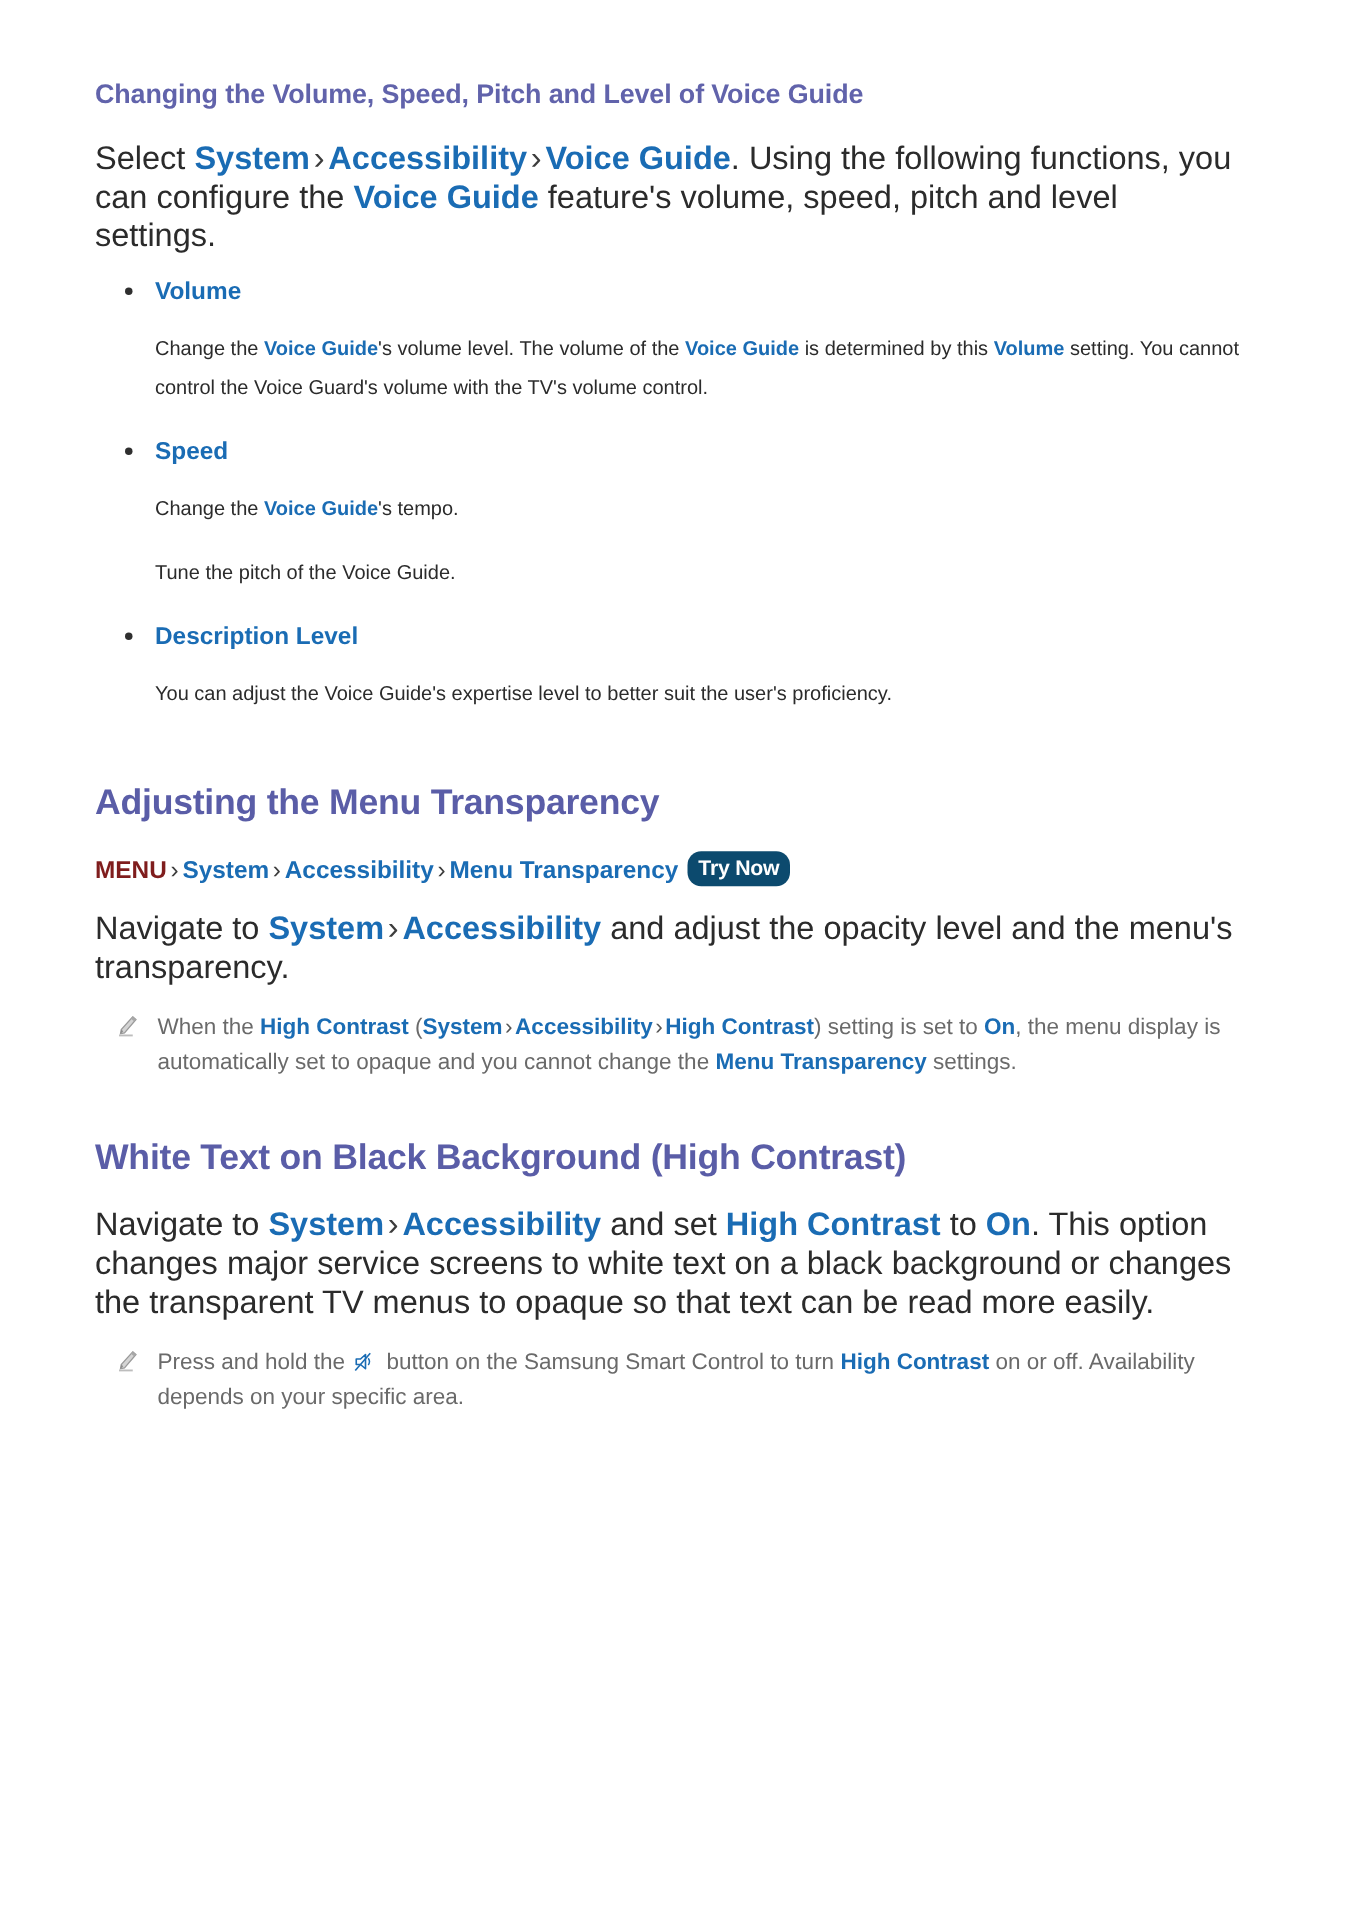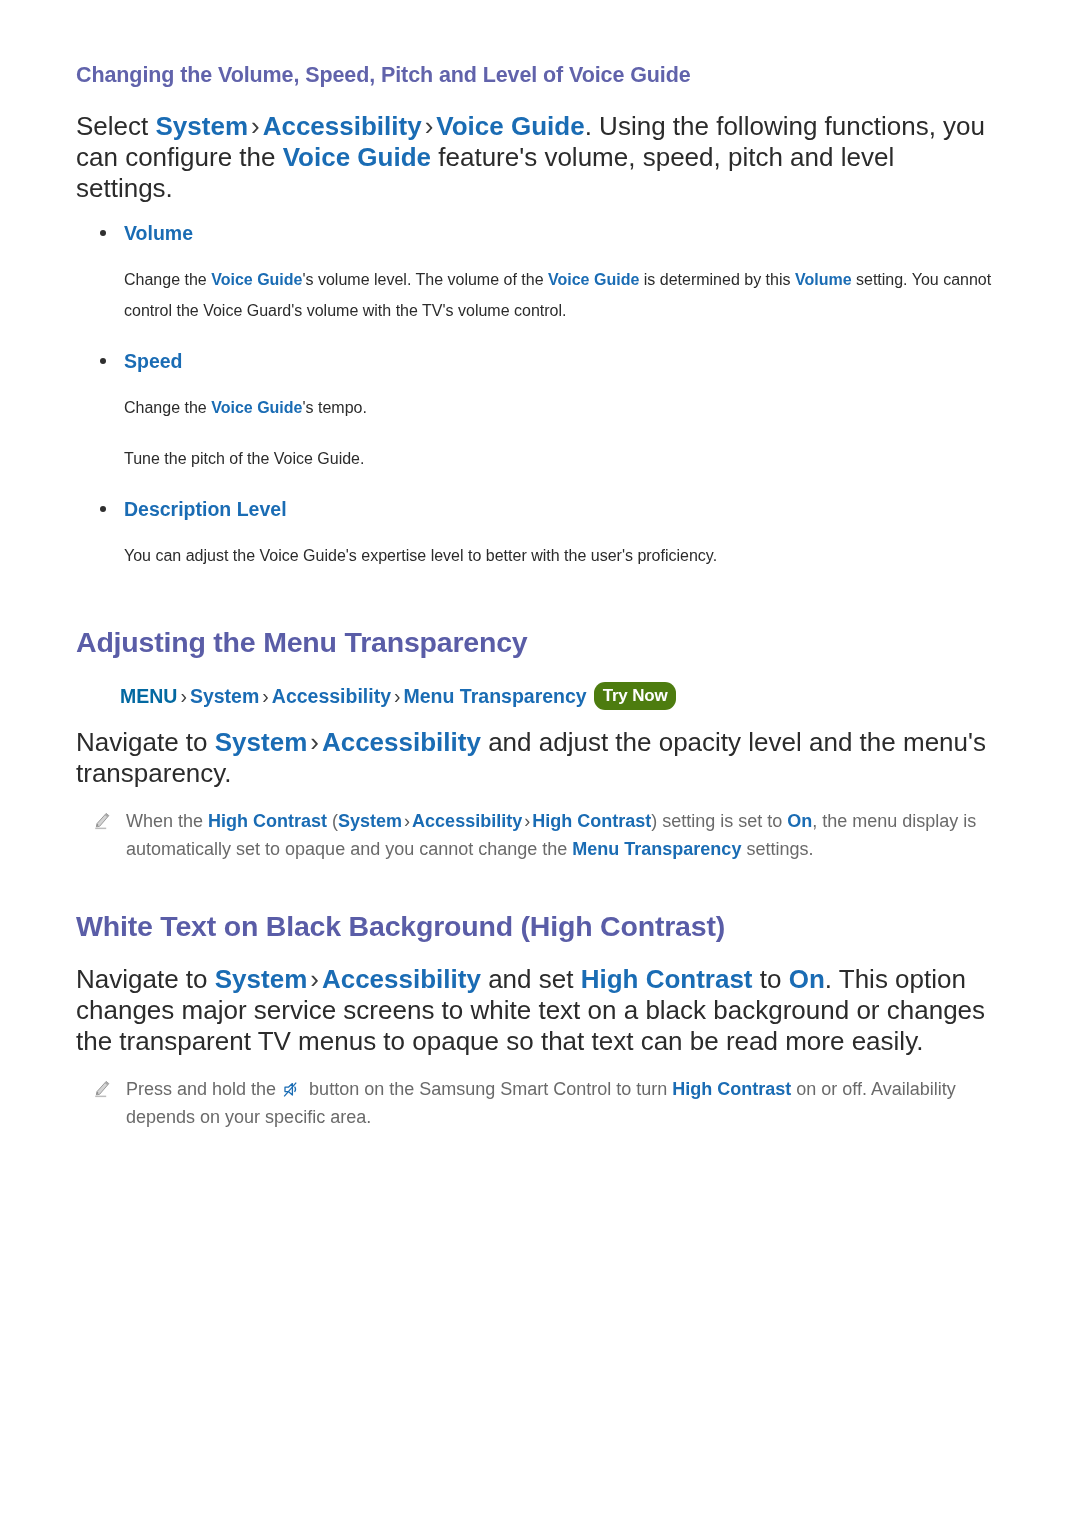--- a/index.html
+++ b/index.html
@@ -52,23 +52,22 @@
     max-width: 910px;
   }
   p.body.tight { margin-bottom: 14px; }
 
   
   .lnk {
     color: #1a6cb4;
     font-weight: bold;
   }
   .menu-kw {
-    color: #0369a1;
-    font-weight: bold;
-    margin-left: 44px;
+    color: #7f1d1d;
+    font-weight: bold;
   }
   .chev {
     color: #3d3d3d;
     font-weight: normal;
     padding: 0 3px;
   }
   .chev-lite {
     color: #555;
     font-weight: normal;
     padding: 0 2px;
@@ -79,21 +78,21 @@
     font-size: 19.5px;
     line-height: 30px;
     font-weight: bold;
     margin: 0 0 16px 0;
     white-space: nowrap;
   }
   .crumb .lnk { font-weight: bold; }
 
   .trynow {
     display: inline-block;
-    background: #4d7c0f;
+    background: #0c4a6e;
     color: #ffffff;
     font-size: 17px;
     font-weight: bold;
     line-height: 1;
     padding: 5px 9px 6px 9px;
     border-radius: 11px;
     margin-left: 7px;
     vertical-align: 2px;
     letter-spacing: -0.2px;
   }
@@ -186,21 +185,21 @@
 
       <li class="bitem">
         <p class="bbody">Tune the pitch of the Voice Guide.</p>
       </li>
 
       <li class="bitem">
         <div class="bhead">
           <span class="dot"></span>
           <span>Description Level</span>
         </div>
-        <p class="bbody last">You can adjust the Voice Guide's expertise level to better with the user's proficiency.</p>
+        <p class="bbody last">You can adjust the Voice Guide's expertise level to better suit the user's proficiency.</p>
       </li>
 
     </ul>
   </section>
 
   <div class="sec-gap-big"></div>
 
   <section>
 
     <h1 class="h-main">Adjusting the Menu Transparency</h1>

